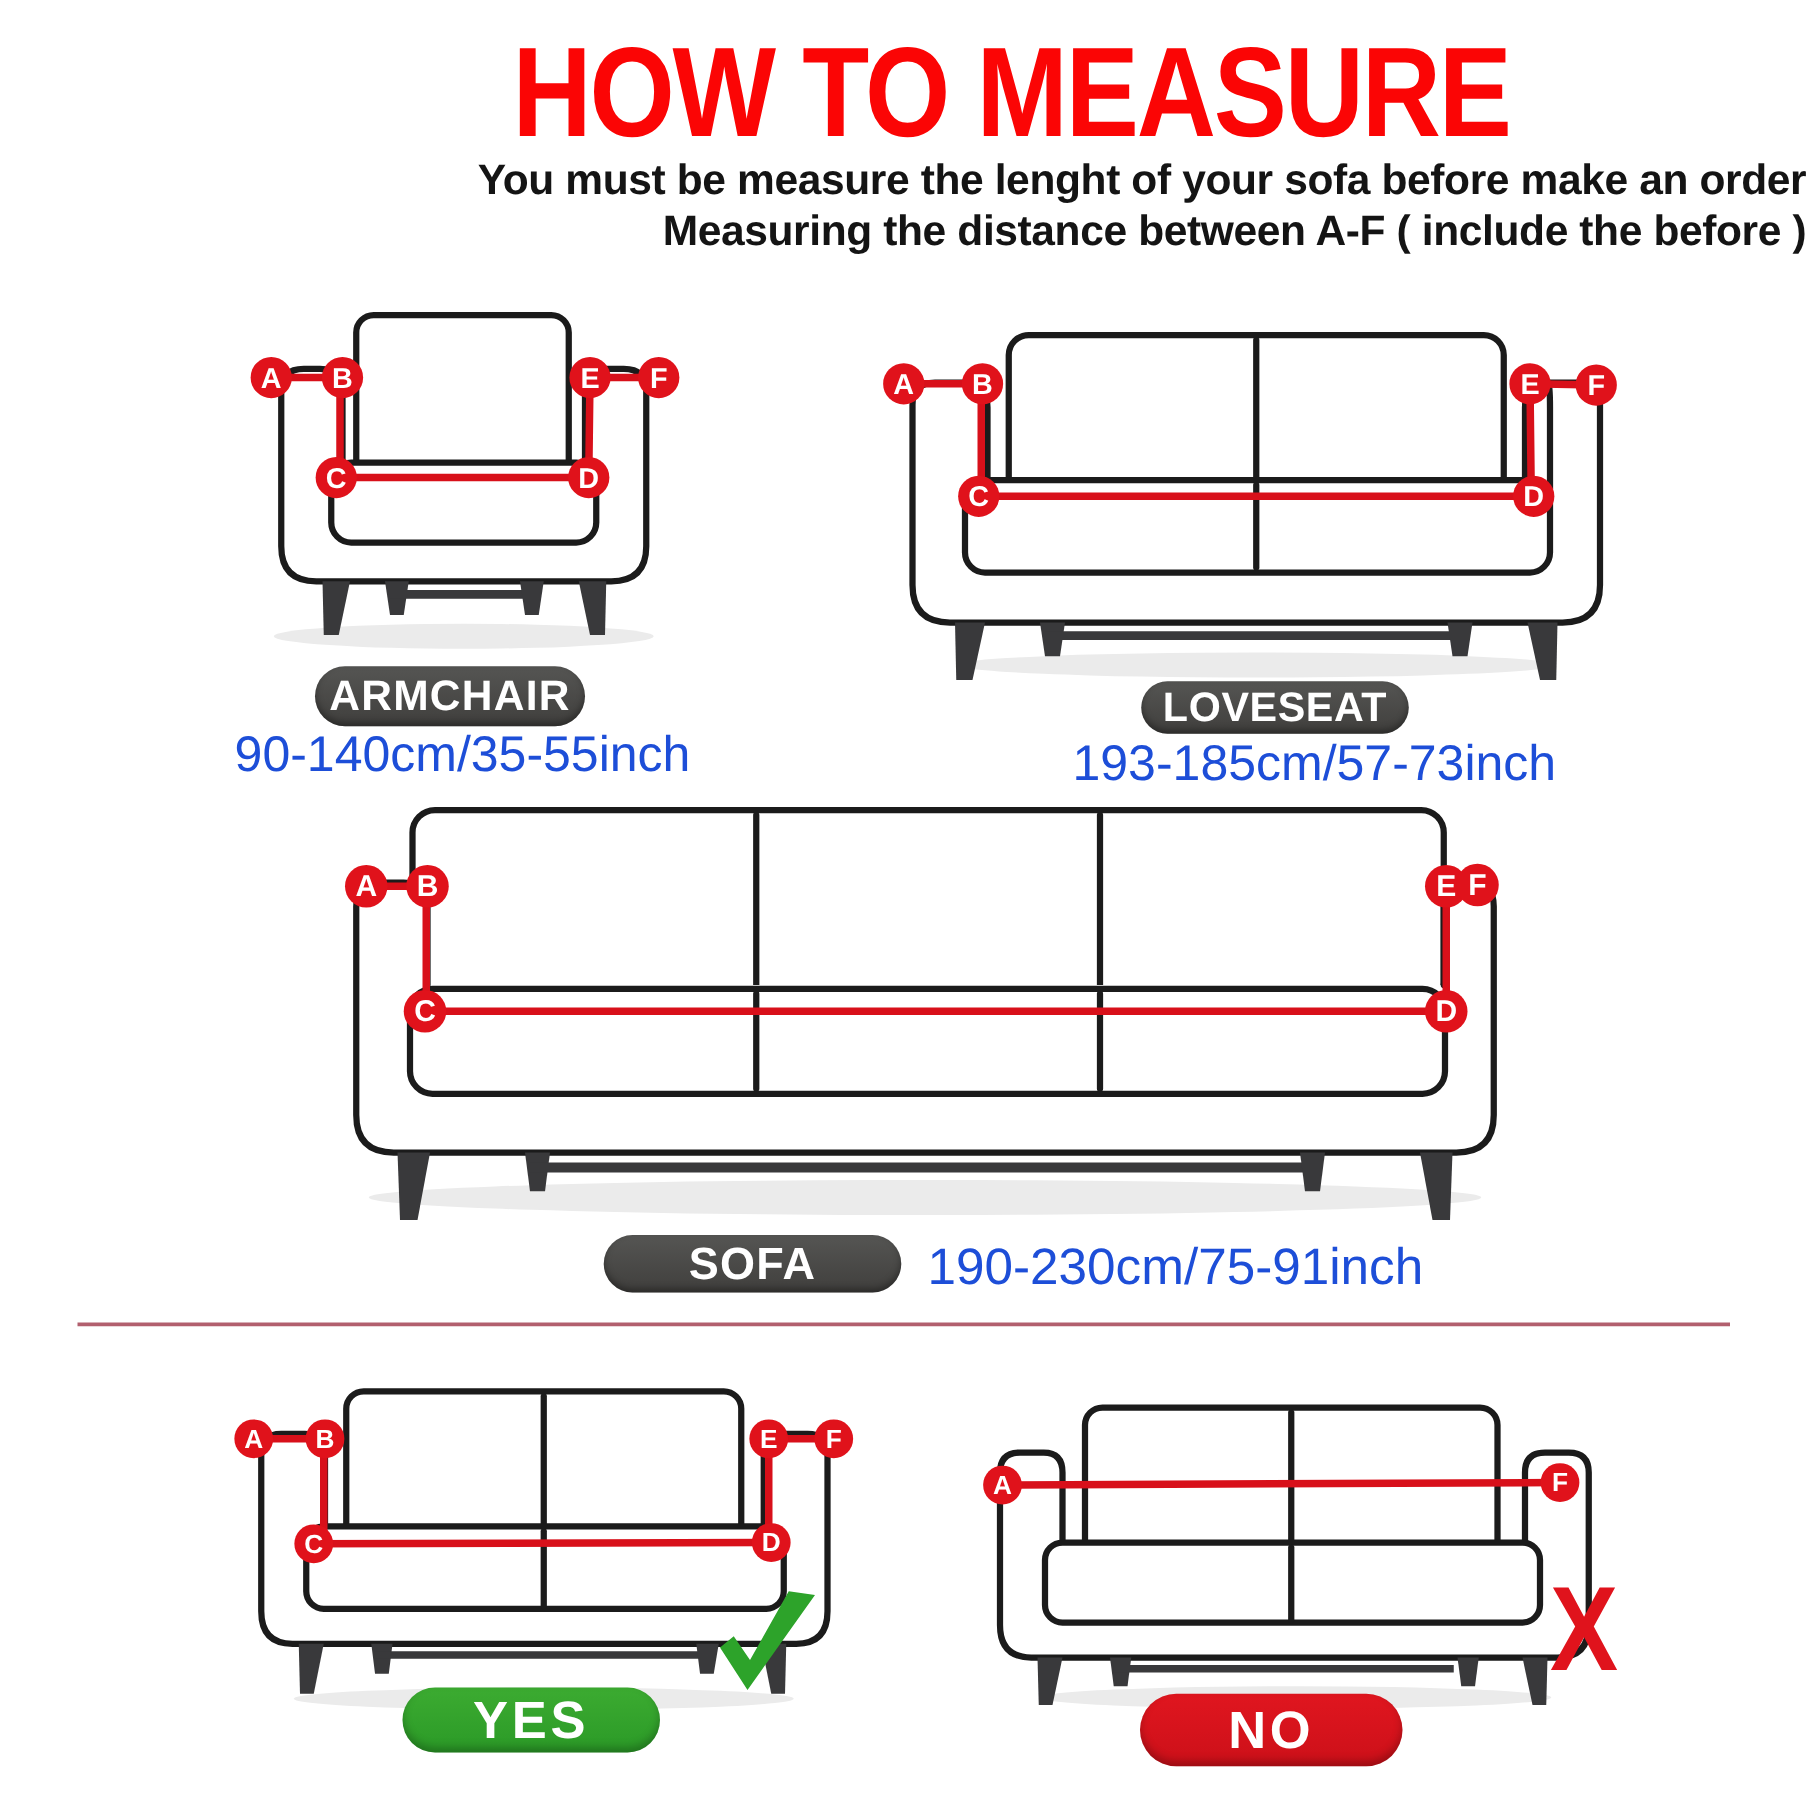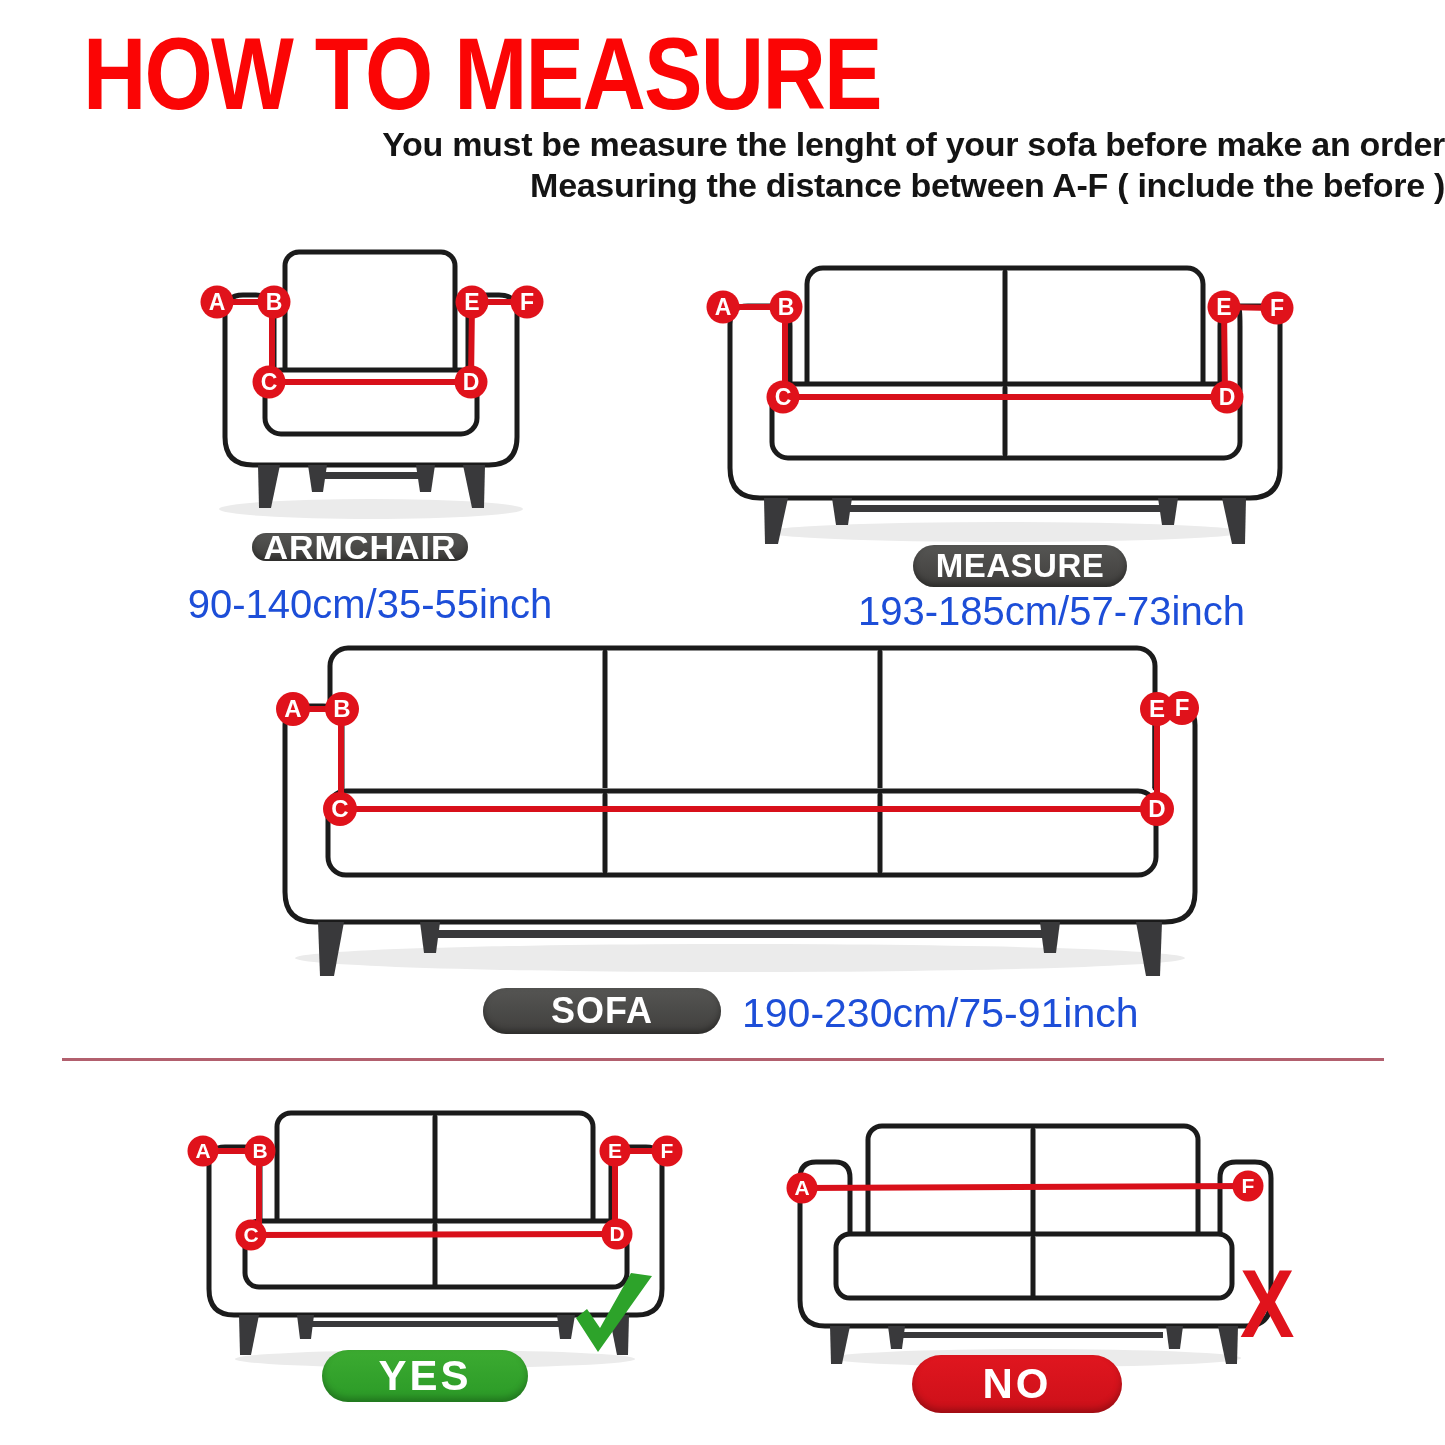--- a/index.html
+++ b/index.html
@@ -2,32 +2,32 @@
 <html><head>
 <meta charset="utf-8">
 <style>
   html,body{margin:0;padding:0;background:#ffffff;}
   #stage{
     position:relative;width:1445px;height:1445px;background:#ffffff;overflow:hidden;
     font-family:"Liberation Sans","DejaVu Sans",sans-serif;
   }
   .abs{position:absolute;}
   
-  .title{top:16px;left:18px;width:1273px;text-align:left;}
+  .title{top:16px;left:0;width:1273px;text-align:right;}
   .title-inner{
     display:inline-block;font-size:102px;font-weight:bold;letter-spacing:-2px;
     color:#fb0505;transform:scaleX(.86);transform-origin:center;white-space:nowrap;
   }
   .subtitle{top:124px;left:0;width:1445px;text-align:right;color:#141414;
     font-size:34px;font-weight:bold;line-height:41px;letter-spacing:-.3px;}
   
   .pill{display:flex;align-items:center;justify-content:center;border-radius:999px;
     color:#fff;font-weight:bold;white-space:nowrap;}
   .pill-dark{background:linear-gradient(180deg,#555553,#403f3d);box-shadow:inset 0 -3px 6px rgba(0,0,0,.35);}
-  .pill-armchair{left:252px;top:533px;width:216px;height:28px;font-size:34px;letter-spacing:1px;}
+  .pill-armchair{left:252px;top:533px;width:216px;height:48px;font-size:34px;letter-spacing:1px;}
   .pill-loveseat{left:913px;top:545px;width:214px;height:42px;font-size:33px;letter-spacing:.5px;}
   .pill-sofa{left:483px;top:988px;width:238px;height:46px;font-size:36px;letter-spacing:1px;align-items:center;}
   .pill-yes{left:322px;top:1350px;width:206px;height:52px;font-size:42px;letter-spacing:3px;
     background:linear-gradient(180deg,#3cab31,#2b9a27);box-shadow:inset 0 -4px 7px rgba(0,0,0,.25);}
   .pill-no{left:912px;top:1355px;width:210px;height:58px;font-size:42px;letter-spacing:3px;
     background:linear-gradient(180deg,#e0161f,#cc1019);box-shadow:inset 0 -4px 7px rgba(0,0,0,.25);}
   
   .range{color:#1d4ed8;font-size:40px;font-weight:400;text-align:center;white-space:nowrap;}
   .range-armchair{left:170px;top:582px;width:400px;}
   .range-loveseat{left:858px;top:589px;width:365px;}
@@ -154,21 +154,21 @@
           <circle class="mdot" cx="522" cy="51" r="16.5"></circle>
           <text class="mtxt" x="522" y="59">E</text>
         </g>
       <g>
           <circle class="mdot" cx="575" cy="52" r="16.5"></circle>
           <text class="mtxt" x="575" y="60">F</text>
         </g>
     </g>
   </svg>
   <div class="abs pill pill-dark pill-loveseat">
-    <span>MEASURE</span>
+    <span>LOVESEAT</span>
   </div>
   <div class="abs range range-loveseat">193-185cm/57-73inch</div>
 
   <svg class="abs" style="left:230px;top:628px" width="1000" height="360" viewBox="0 0 1000 360">
     <ellipse class="shadow" cx="510" cy="330" rx="445" ry="14"></ellipse>
     <rect class="ink" x="100" y="20" width="825" height="156" rx="18"></rect>
     <line class="ink-line" x1="375" y1="24" x2="375" y2="172"></line>
     <line class="ink-line" x1="650" y1="24" x2="650" y2="172"></line>
     <path class="ink" d="M 112,160 L 112,98 Q 112,78 93,78 L 74,78 Q 55,78 55,97 L 55,264 Q 55,294 85,294 L 935,294 Q 965,294 965,264 L 965,97 Q 965,78 946,78 L 944,78 Q 925,78 925,98 L 925,160"></path>
     <rect class="ink" x="98" y="163" width="828" height="84" rx="18"></rect>

